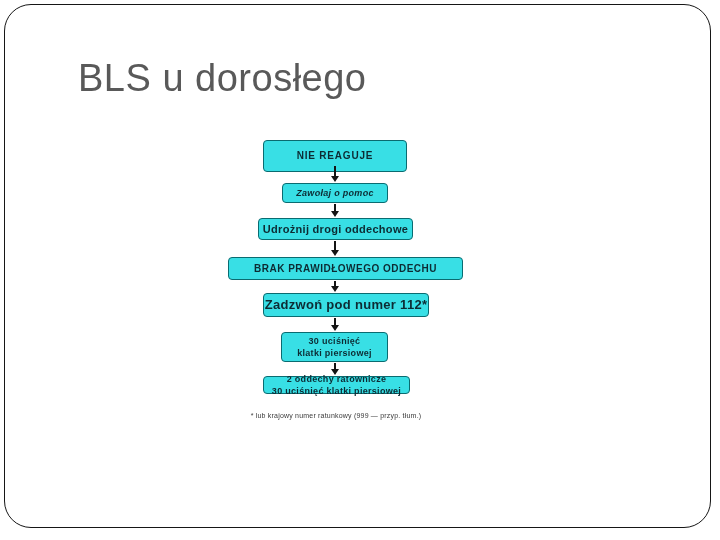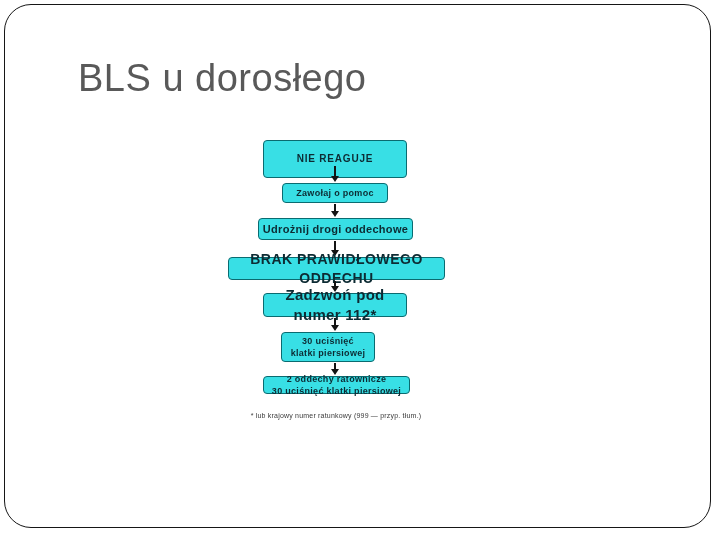--- a/index.html
+++ b/index.html
@@ -49,26 +49,26 @@
     color: #0d2b33;
     display: flex;
     align-items: center;
     justify-content: center;
     text-align: center;
     font-weight: 700;
     white-space: pre-line;
     line-height: 1.35;
     letter-spacing: 0.3px;
   }
-  .s1 { left: 263px; top: 140px; width: 144px; height: 38px; font-size: 10px; letter-spacing: 0.8px; }
-  .s2 { left: 282px; top: 183px; width: 106px; height: 20px; font-size: 9px; }
+  .s1 { left: 263px; top: 140px; width: 144px; height: 32px; font-size: 10px; letter-spacing: 0.8px; }
+  .s2 { left: 282px; top: 183px; width: 106px; height: 20px; font-size: 9px; font-style: italic; }
   .s3 { left: 258px; top: 218px; width: 155px; height: 22px; font-size: 11px; }
-  .s4 { left: 228px; top: 257px; width: 217px; height: 23px; font-size: 14px; letter-spacing: 0.5px; }
-  .s5 { left: 263px; top: 293px; width: 144px; height: 24px; font-size: 15px; }
-  .s6 { left: 281px; top: 332px; width: 94px; height: 30px; font-size: 9px; }
+  .s4 { left: 228px; top: 257px; width: 235px; height: 23px; font-size: 10px; letter-spacing: 0.5px; }
+  .s5 { left: 263px; top: 293px; width: 166px; height: 24px; font-size: 13px; }
+  .s6 { left: 281px; top: 332px; width: 107px; height: 30px; font-size: 9px; }
   .s7 { left: 263px; top: 376px; width: 147px; height: 18px; font-size: 9px; }
   .arrow {
     position: absolute;
     width: 16px;
     display: flex;
     flex-direction: column;
     align-items: center;
   }
   .arrow .shaft {
     width: 2px;

